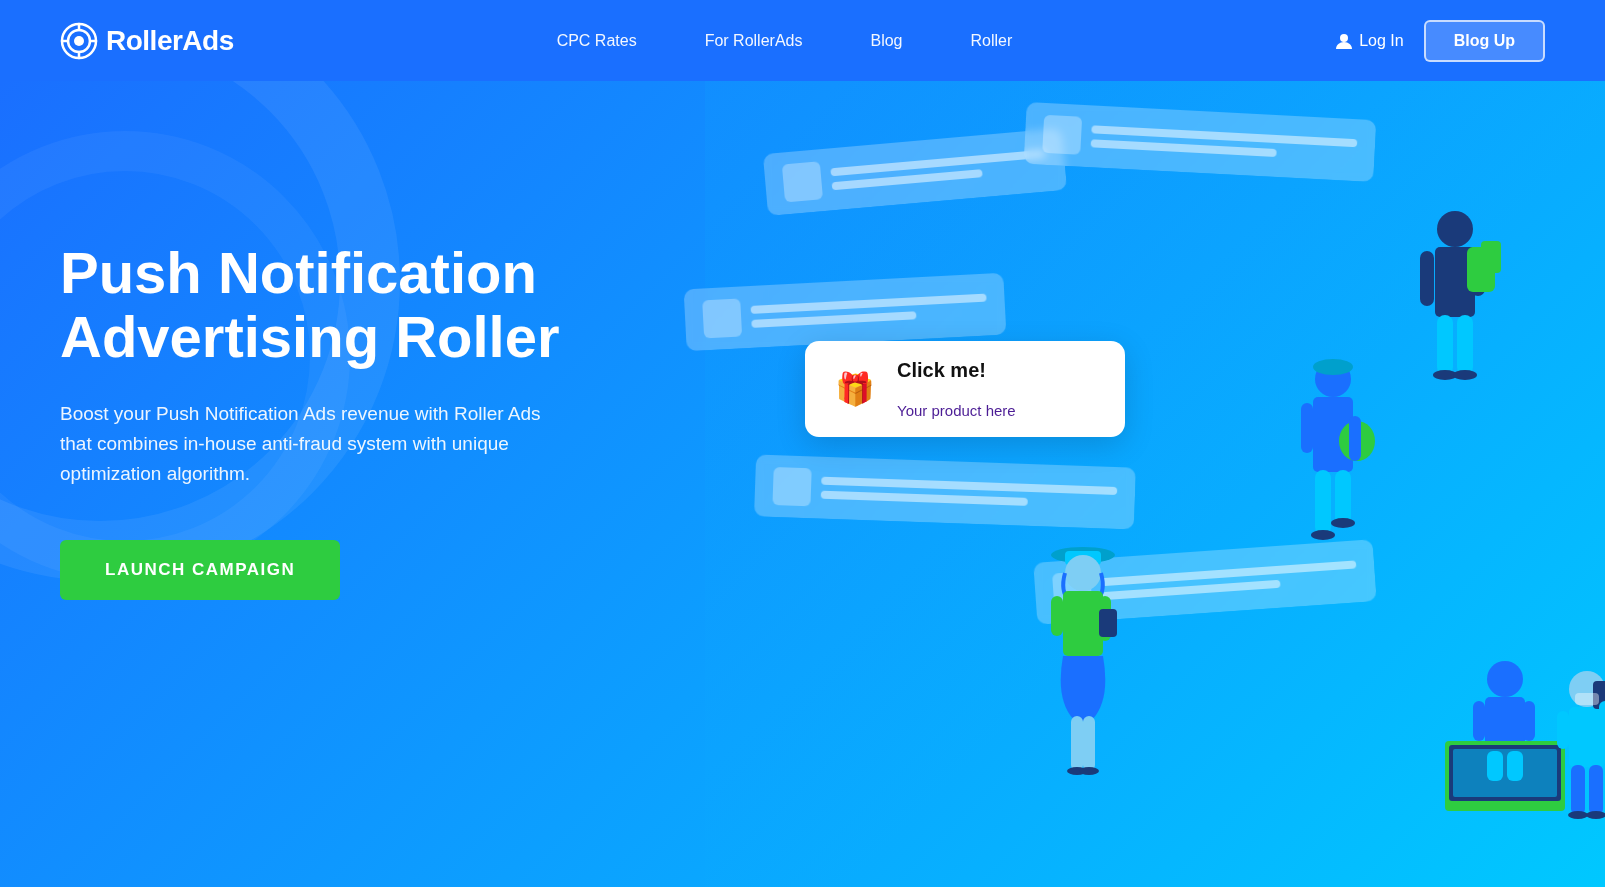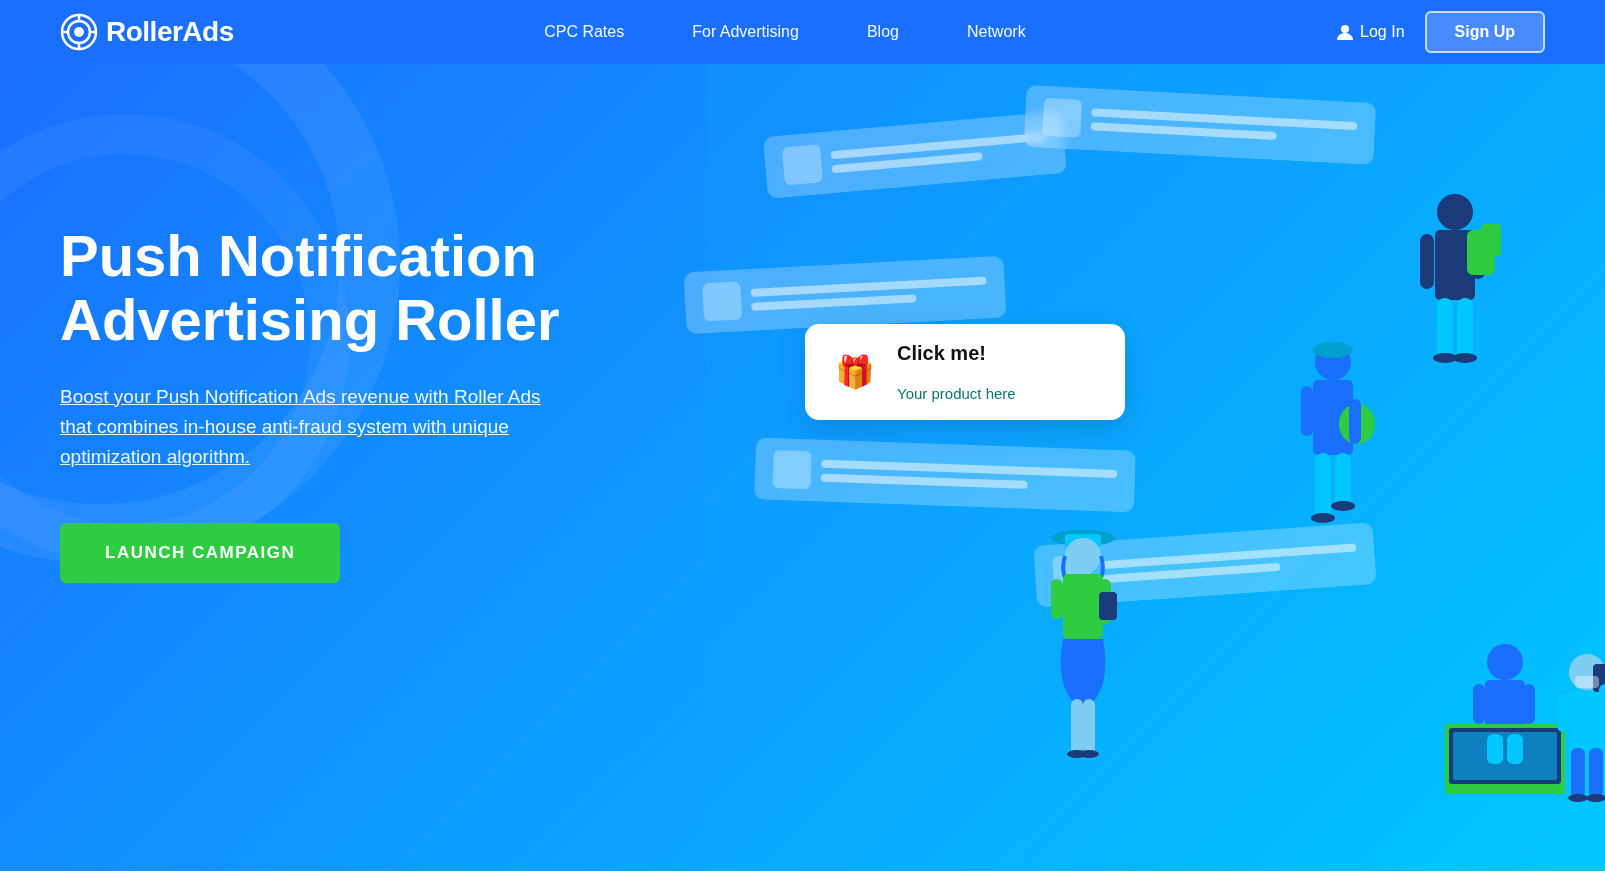--- a/index.html
+++ b/index.html
@@ -5,21 +5,21 @@
     * { margin: 0; padding: 0; box-sizing: border-box; }
     body { font-family: 'Segoe UI', Arial, sans-serif; overflow-x: hidden; width: 1605px; }
 
     
     .navbar {
       background: #1a6fff;
       display: flex;
       align-items: center;
       justify-content: space-between;
       padding: 0 60px;
-      height: 64px;
+      height: 81px;
       position: relative;
       z-index: 10;
     }
     .navbar-logo {
       display: flex;
       align-items: center;
       gap: 8px;
       color: white;
       font-size: 28px;
       font-weight: 700;
@@ -109,21 +109,20 @@
       font-weight: 800;
       line-height: 1.1;
       margin-bottom: 30px;
     }
     .hero-desc {
       color: rgba(255,255,255,0.92);
       font-size: 19px;
       line-height: 1.6;
       margin-bottom: 50px;
       max-width: 500px;
-      text-decoration: underline;
     }
     .hero-buttons {
       display: flex;
       gap: 20px;
       align-items: center;
     }
     .btn-launch {
       background: #2ecc40;
       color: white;
       border: none;
@@ -208,21 +207,21 @@
     }
     .notif-main-text {}
     .notif-main-title {
       font-size: 20px;
       font-weight: 800;
       color: #111;
       margin-bottom: 20px;
     }
     .notif-main-sub {
       font-size: 15px;
-      color: #0f766e;
+      color: #4c1d95;
     }
   </style>
 </head>
 <body>
 
 <nav class="navbar">
   <div class="navbar-logo">
 
     <svg class="logo-icon" viewBox="0 0 38 38" fill="none" xmlns="http://www.w3.org/2000/svg">
       <circle cx="19" cy="19" r="17" stroke="white" stroke-width="2.5" fill="none"></circle>
@@ -231,34 +230,34 @@
       <line x1="19" y1="2" x2="19" y2="8" stroke="white" stroke-width="2.5" stroke-linecap="round"></line>
       <line x1="19" y1="30" x2="19" y2="36" stroke="white" stroke-width="2.5" stroke-linecap="round"></line>
       <line x1="2" y1="19" x2="8" y2="19" stroke="white" stroke-width="2.5" stroke-linecap="round"></line>
       <line x1="30" y1="19" x2="36" y2="19" stroke="white" stroke-width="2.5" stroke-linecap="round"></line>
     </svg>
     <span>RollerAds</span>
   </div>
 
   <div class="navbar-links">
     <a href="#">CPC Rates</a>
-    <a href="#">For Advertising</a>
+    <a href="#">For RollerAds</a>
     <a href="#">Blog</a>
-    <a href="#">Network</a>
+    <a href="#">Roller</a>
   </div>
 
   <div class="navbar-actions">
     <a href="#" class="login-link">
       <svg width="18" height="18" viewBox="0 0 18 18" fill="white">
         <circle cx="9" cy="6" r="4" fill="white"></circle>
         <path d="M1 17c0-4 3.6-7 8-7s8 3 8 7" fill="white"></path>
       </svg>
       <span>Log In</span>
     </a>
-    <a href="#" class="signup-btn">Sign Up</a>
+    <a href="#" class="signup-btn">Blog Up</a>
   </div>
 </nav>
 
 <section class="hero">
 
   <div class="bg-circle bg-circle-1"></div>
   <div class="bg-circle bg-circle-2"></div>
 
   <div class="hero-content">
     <h1 class="hero-title">Push Notification Advertising Roller</h1>

